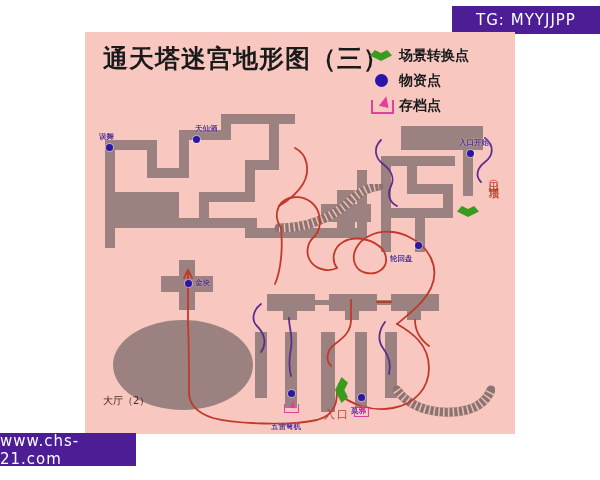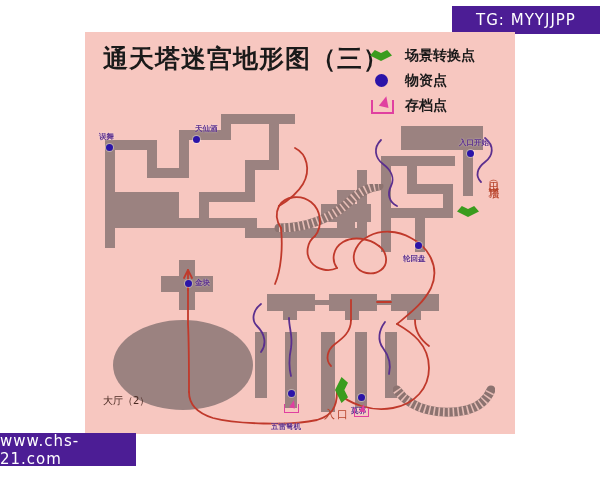--- a/index.html
+++ b/index.html
@@ -35,21 +35,21 @@
   #subtitle{
     position:absolute;left:20px;top:44px;
     font-size:10.5px;color:#c0392b;line-height:1.45;white-space:nowrap;
   }
   #subtitle div:nth-child(2){color:#2b5fa8;}
 
   
   #legend{position:absolute;left:280px;top:12px;}
   .lg-row{display:flex;align-items:center;height:23px;margin-bottom:2px;}
   .lg-ico{width:32px;display:flex;align-items:center;justify-content:center;}
-  .lg-txt{font-size:14px;color:#1a1a1a;margin-left:8px;font-weight:bold;white-space:nowrap;}
+  .lg-txt{font-size:14px;color:#1a1a1a;margin-left:2px;font-weight:bold;white-space:nowrap;}
 
   .ico-portal{
     width:22px;height:11px;background:#3a9c1e;
     clip-path:polygon(0% 50%,22% 0%,50% 28%,78% 0%,100% 50%,50% 100%);
   }
   .ico-item{width:13px;height:13px;border-radius:50%;background:#2b14a8;}
   .ico-save{position:relative;width:20px;height:15px;}
   .ico-save .sv1{
     position:absolute;left:0;top:2px;width:19px;height:12px;
     border:2px solid #e040a0;border-top:none;
@@ -263,21 +263,21 @@
     <div class="dot" style="left:21px;top:112px;"></div>
     <div class="lbl" style="left:14px;top:100px;">误舞</div>
 
     <div class="dot" style="left:108px;top:104px;"></div>
     <div class="lbl" style="left:110px;top:92px;">天仙酒</div>
 
     <div class="dot" style="left:382px;top:118px;"></div>
     <div class="lbl" style="left:374px;top:106px;">入口开始</div>
 
     <div class="dot" style="left:330px;top:210px;"></div>
-    <div class="lbl" style="left:318px;top:222px;">轮回盘</div>
+    <div class="lbl" style="left:305px;top:222px;">轮回盘</div>
 
     <div class="dot" style="left:100px;top:248px;"></div>
     <div class="lbl" style="left:110px;top:246px;">金块</div>
 
     <div class="dot" style="left:203px;top:358px;"></div>
     <div class="lbl" style="left:186px;top:390px;">五雷弩机</div>
 
     <div class="dot" style="left:273px;top:362px;"></div>
     <div class="lbl" style="left:266px;top:374px;">莫邪</div>
 

